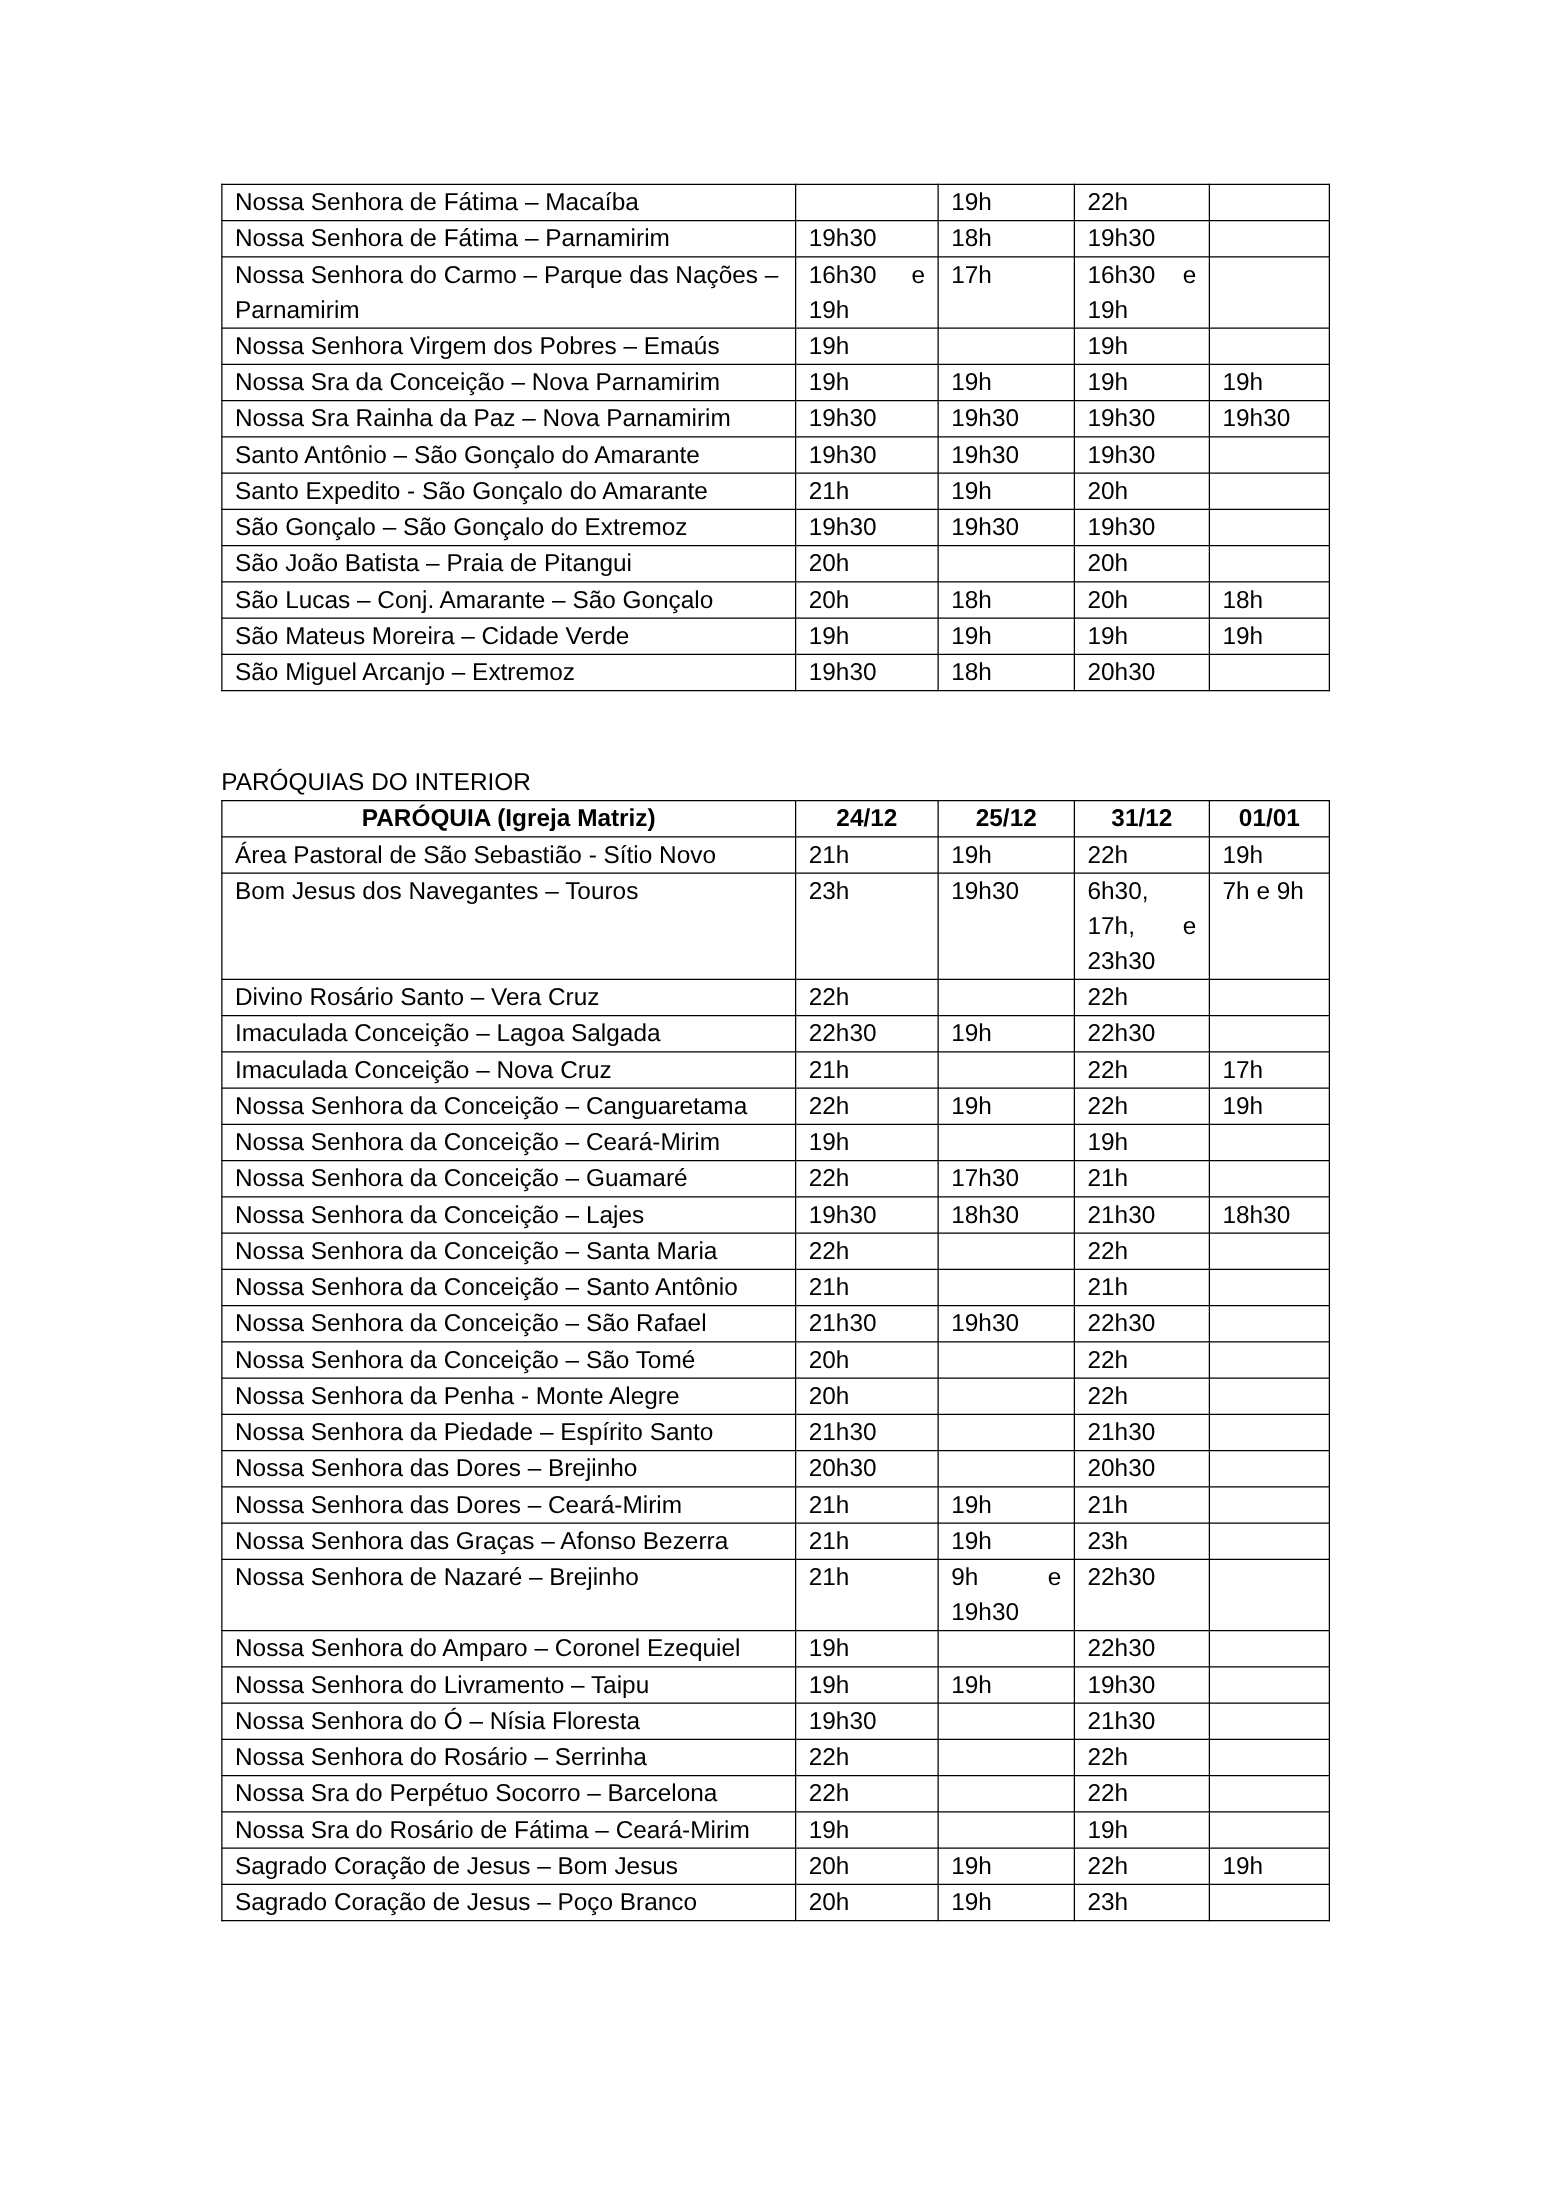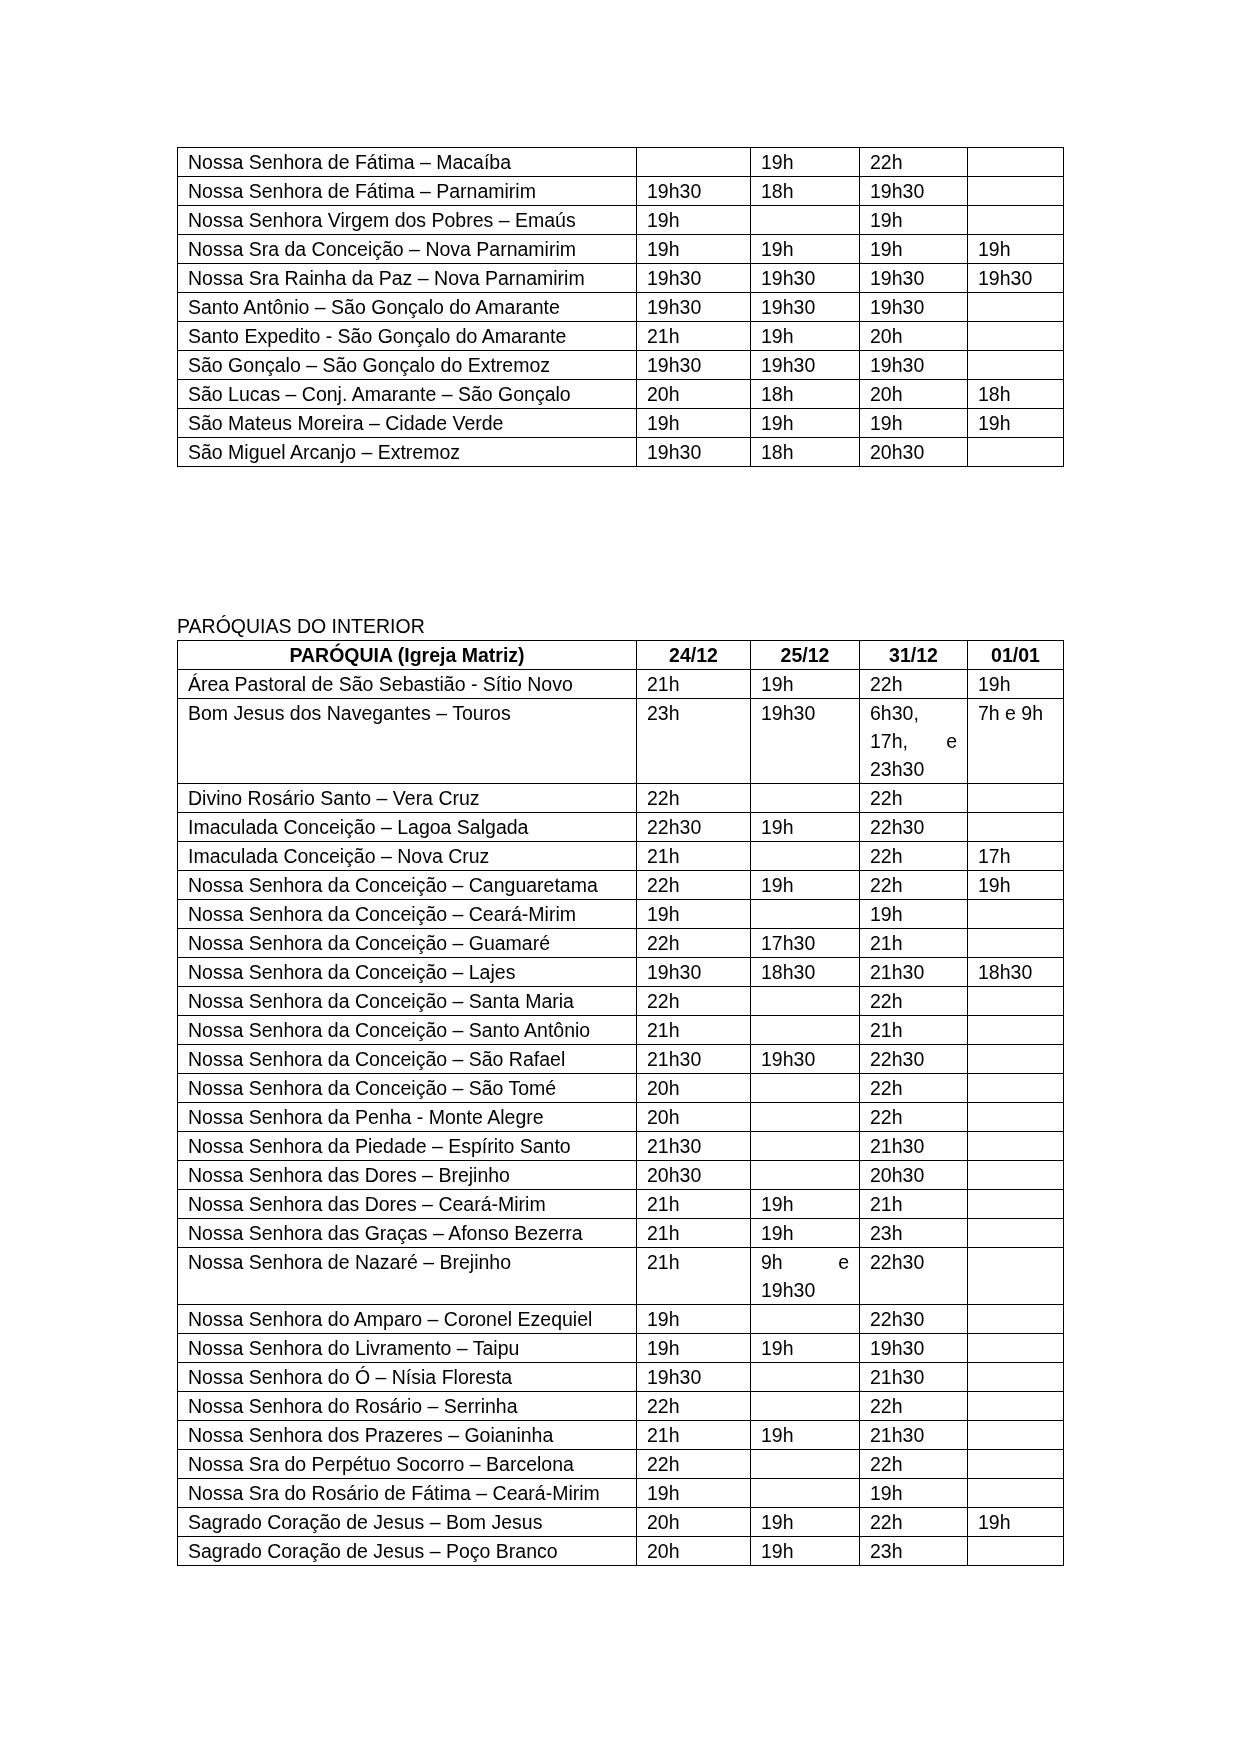--- a/index.html
+++ b/index.html
@@ -41,20 +41,27 @@
           <td class="cell-multi"></td>
         </tr>
         <tr>
           <td>Nossa Senhora de Fátima – Parnamirim</td>
           <td class="cell-multi">19h30</td>
           <td class="cell-multi">18h</td>
           <td class="cell-multi">19h30</td>
           <td class="cell-multi"></td>
         </tr>
         <tr>
+          <td>Nossa Senhora do Carmo – Parque das Nações – Parnamirim</td>
+          <td class="cell-multi">16h30 e 19h</td>
+          <td class="cell-multi">17h</td>
+          <td class="cell-multi">16h30 e 19h</td>
+          <td class="cell-multi"></td>
+        </tr>
+        <tr>
           <td>Nossa Senhora Virgem dos Pobres – Emaús</td>
           <td class="cell-multi">19h</td>
           <td class="cell-multi"></td>
           <td class="cell-multi">19h</td>
           <td class="cell-multi"></td>
         </tr>
         <tr>
           <td>Nossa Sra da Conceição – Nova Parnamirim</td>
           <td class="cell-multi">19h</td>
           <td class="cell-multi">19h</td>
@@ -80,20 +87,27 @@
           <td class="cell-multi">21h</td>
           <td class="cell-multi">19h</td>
           <td class="cell-multi">20h</td>
           <td class="cell-multi"></td>
         </tr>
         <tr>
           <td>São Gonçalo – São Gonçalo do Extremoz</td>
           <td class="cell-multi">19h30</td>
           <td class="cell-multi">19h30</td>
           <td class="cell-multi">19h30</td>
+          <td class="cell-multi"></td>
+        </tr>
+        <tr>
+          <td>São João Batista – Praia de Pitangui</td>
+          <td class="cell-multi">20h</td>
+          <td class="cell-multi"></td>
+          <td class="cell-multi">20h</td>
           <td class="cell-multi"></td>
         </tr>
         <tr>
           <td>São Lucas – Conj. Amarante – São Gonçalo</td>
           <td class="cell-multi">20h</td>
           <td class="cell-multi">18h</td>
           <td class="cell-multi">20h</td>
           <td class="cell-multi">18h</td>
         </tr>
         <tr>
@@ -288,27 +302,20 @@
           <td class="cell-multi"></td>
         </tr>
         <tr>
           <td>Nossa Senhora do Rosário – Serrinha</td>
           <td class="cell-multi">22h</td>
           <td class="cell-multi"></td>
           <td class="cell-multi">22h</td>
           <td class="cell-multi"></td>
         </tr>
         <tr>
-          <td>Nossa Senhora dos Prazeres – Goianinha</td>
-          <td class="cell-multi">21h</td>
-          <td class="cell-multi">19h</td>
-          <td class="cell-multi">21h30</td>
-          <td class="cell-multi"></td>
-        </tr>
-        <tr>
           <td>Nossa Sra do Perpétuo Socorro – Barcelona</td>
           <td class="cell-multi">22h</td>
           <td class="cell-multi"></td>
           <td class="cell-multi">22h</td>
           <td class="cell-multi"></td>
         </tr>
         <tr>
           <td>Nossa Sra do Rosário de Fátima – Ceará-Mirim</td>
           <td class="cell-multi">19h</td>
           <td class="cell-multi"></td>

